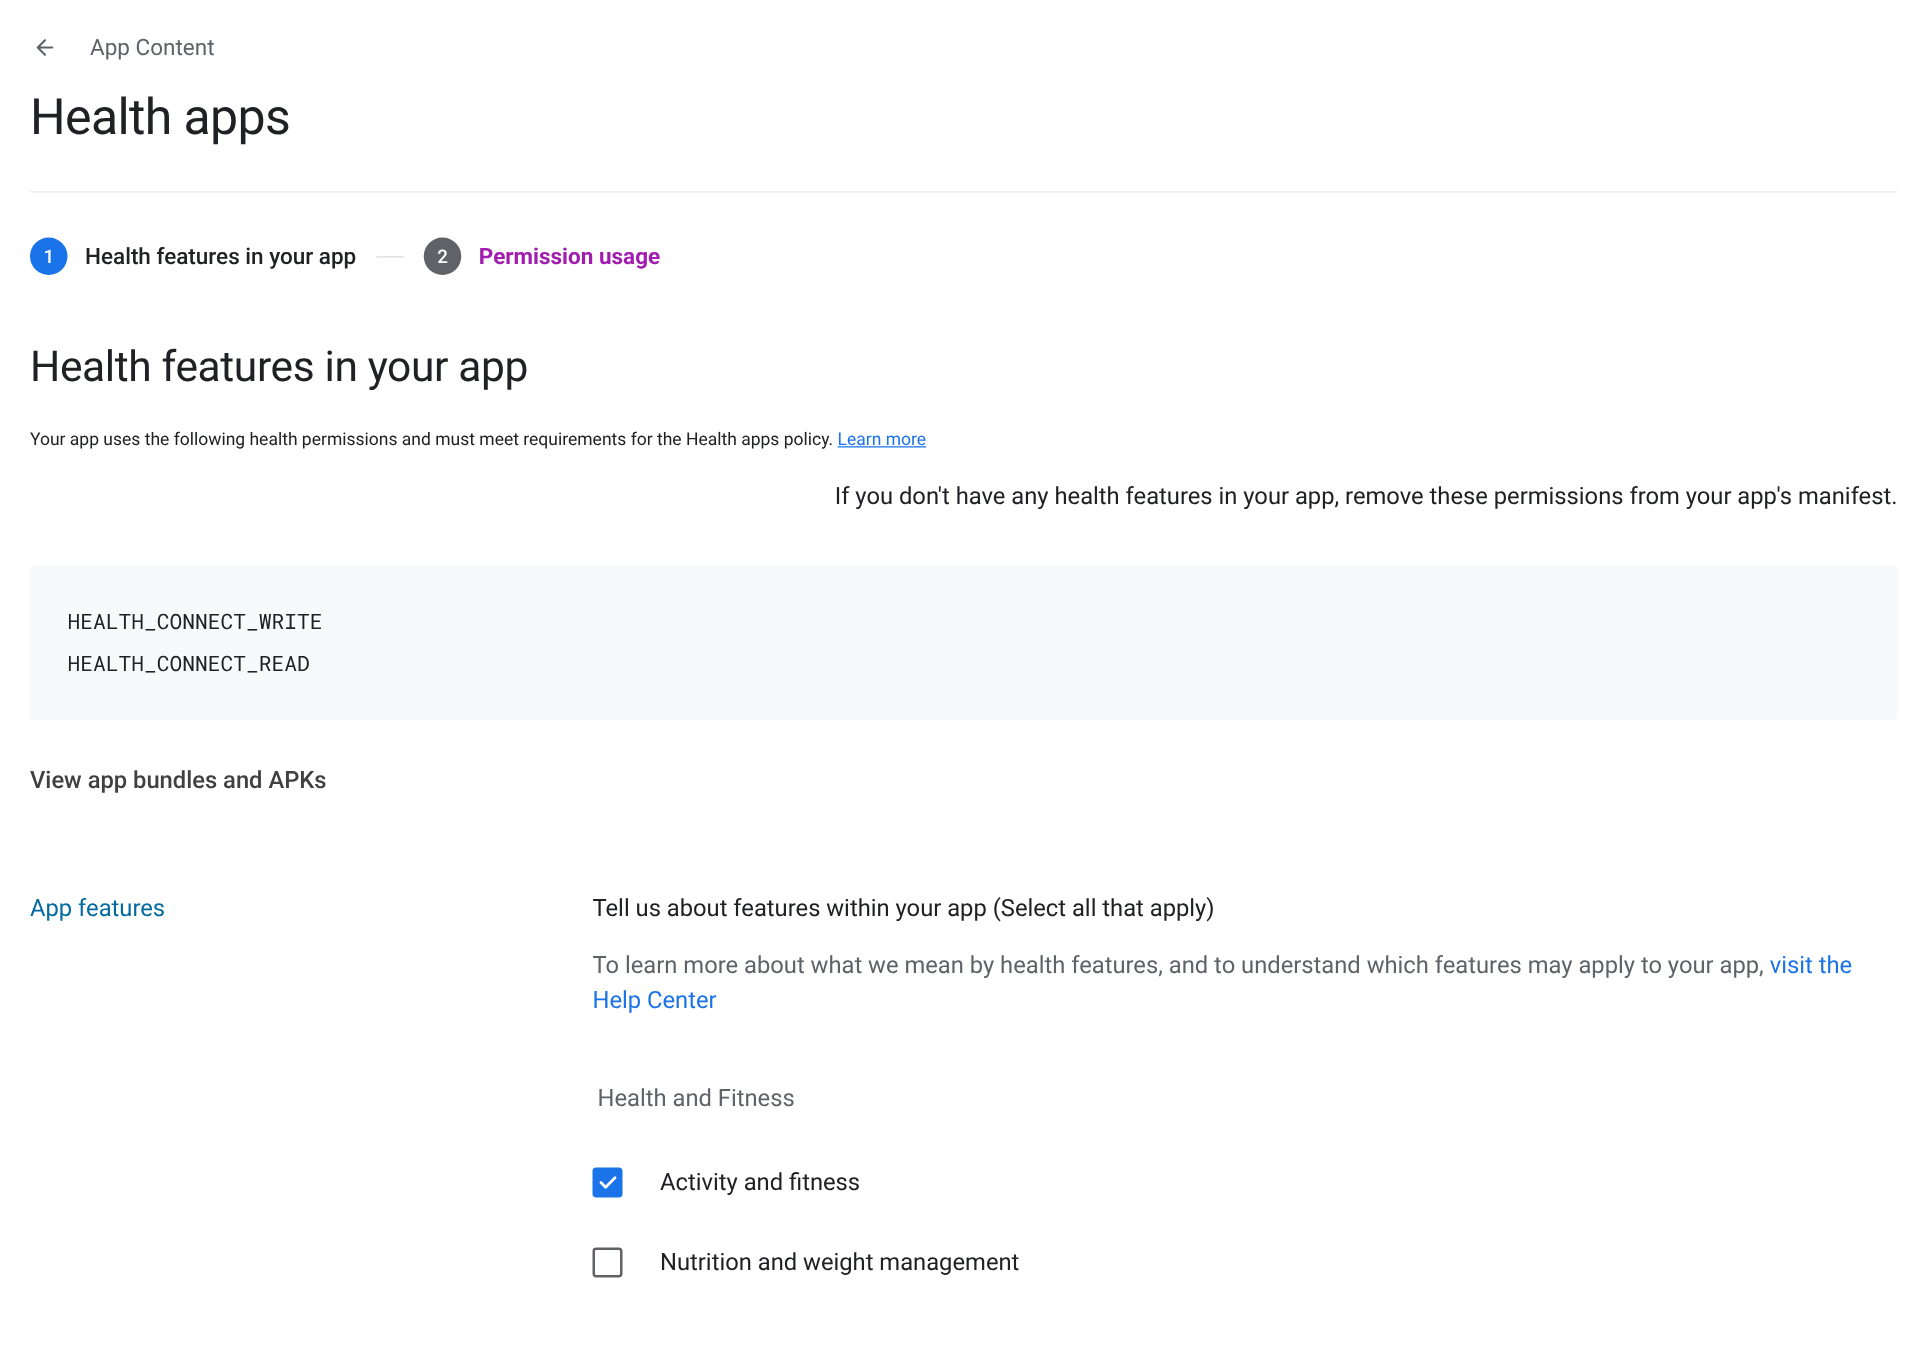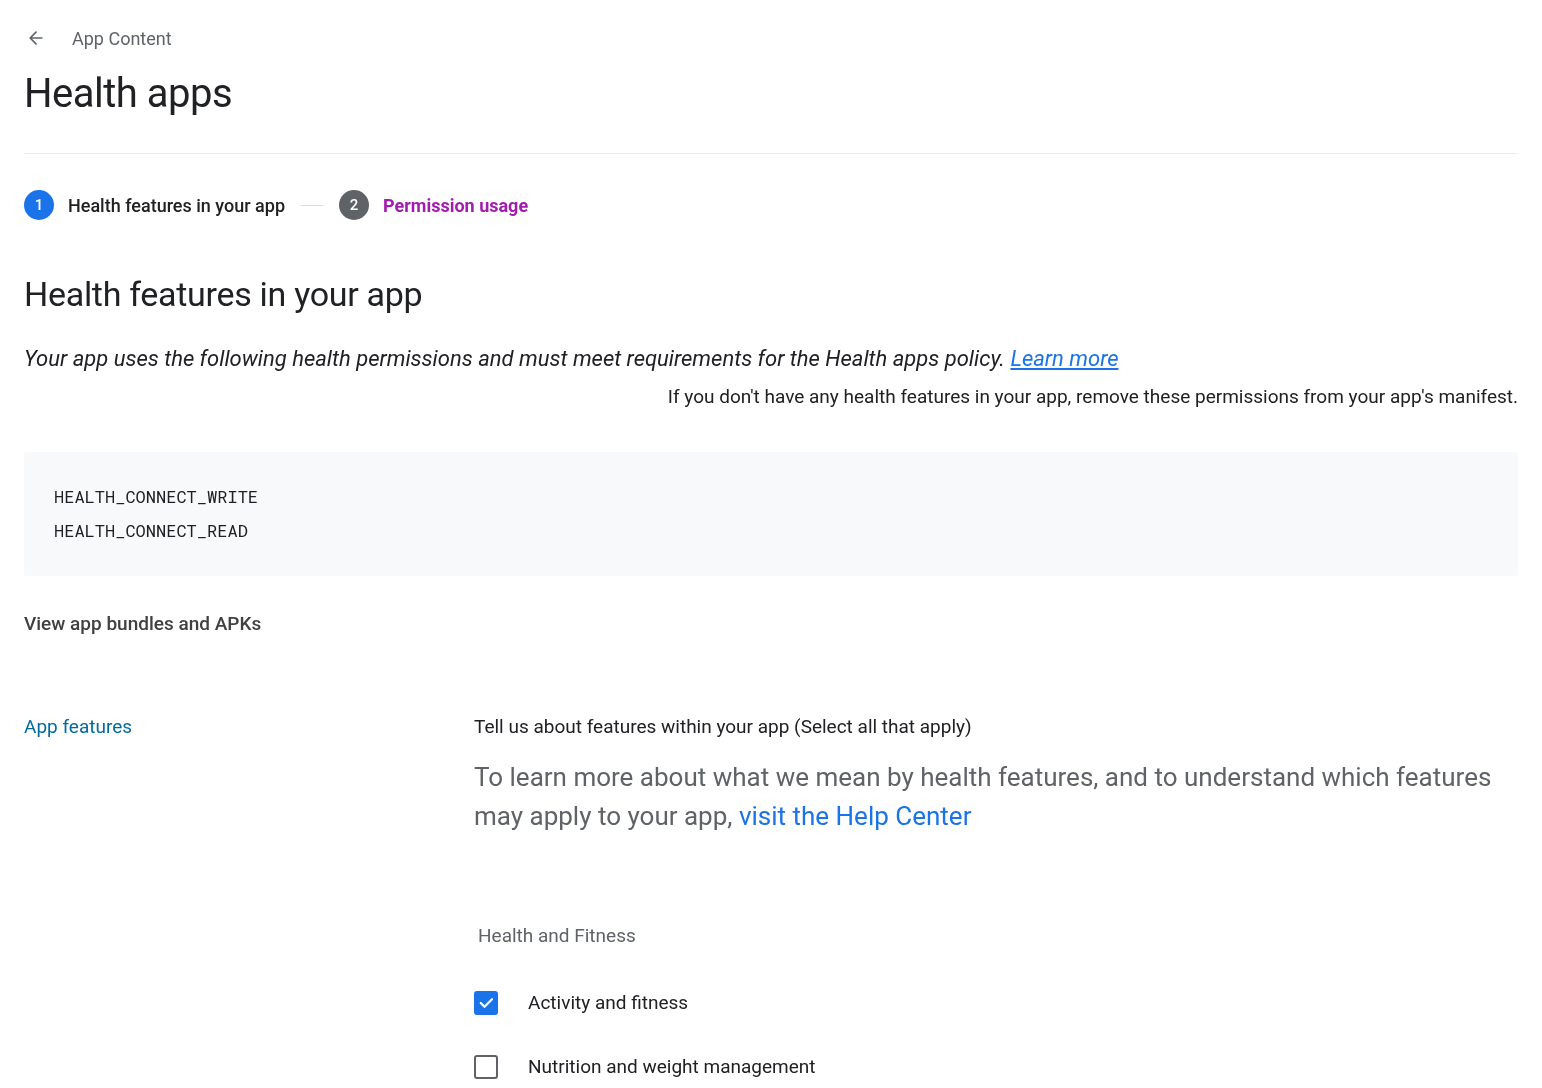--- a/index.html
+++ b/index.html
@@ -96,25 +96,24 @@
       background: #dadce0;
     }
     .section-title {
       font-size: 34px;
       font-weight: 400;
       color: #202124;
       margin-bottom: 28px;
       letter-spacing: -0.3px;
     }
     .description {
-      font-size: 22px;
+      font-size: 14px;
       color: #202124;
       line-height: 1.5;
-      margin-bottom: 8px;
-      font-style: italic;
+      margin-bottom: 20px;
     }
     .description .link {
       color: #1a73e8;
       text-decoration: underline;
       cursor: pointer;
     }
     .description-secondary {
       font-size: 19px;
       color: #202124;
       line-height: 1.5;
@@ -153,24 +152,24 @@
     }
     .form-content {
       flex: 1;
     }
     .form-heading {
       font-size: 19px;
       color: #202124;
       margin-bottom: 20px;
     }
     .form-description {
-      font-size: 26px;
+      font-size: 19px;
       color: #5f6368;
       line-height: 1.5;
-      margin-bottom: 88px;
+      margin-bottom: 52px;
     }
     .form-description .link {
       color: #1a73e8;
       cursor: pointer;
     }
     .category-heading {
       font-size: 19px;
       color: #5f6368;
       margin-bottom: 44px;
       padding-left: 4px;

